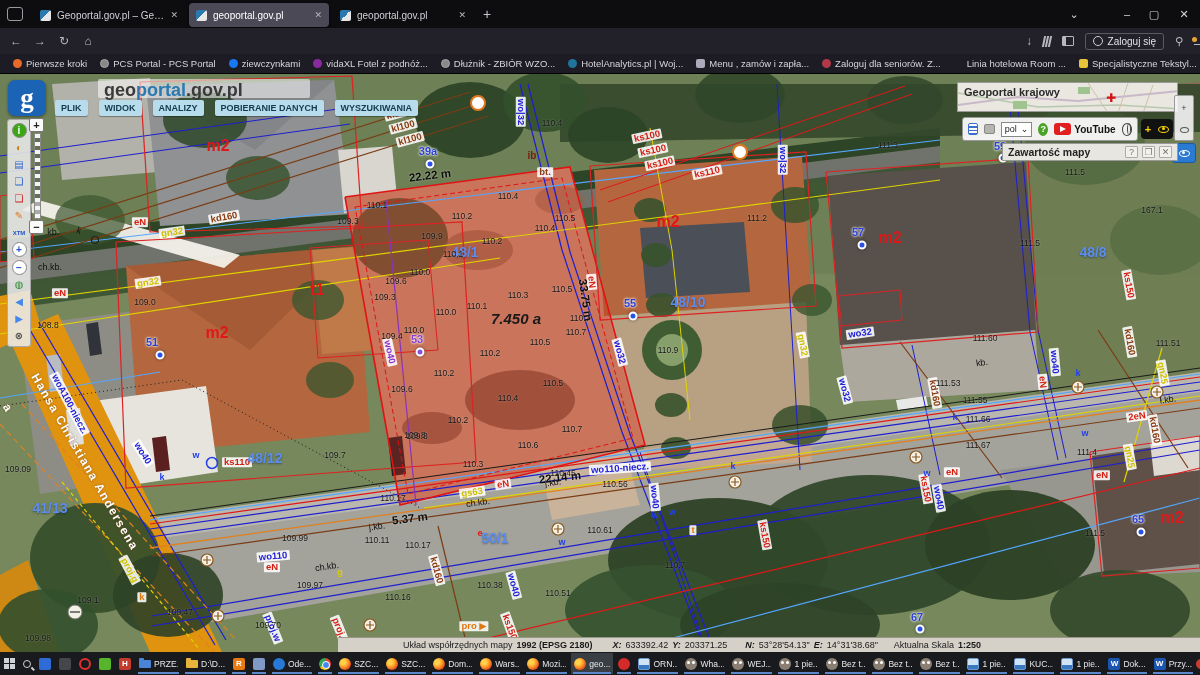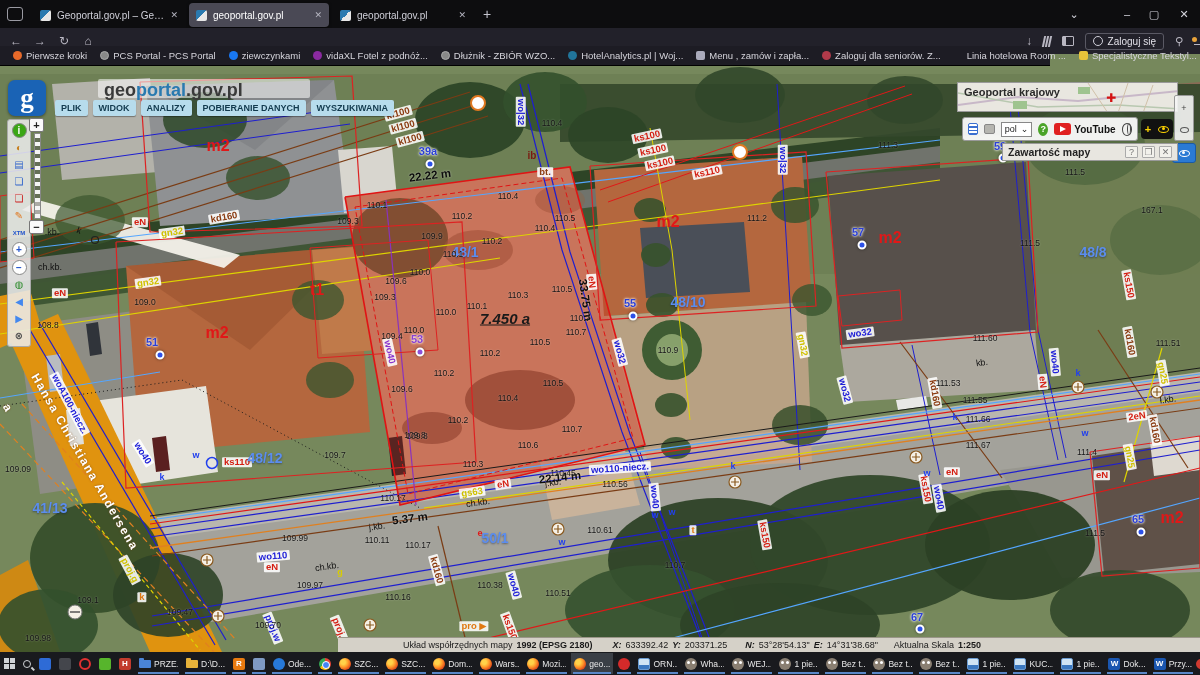--- a/index.html
+++ b/index.html
@@ -52,31 +52,31 @@
   .navright{position:absolute;right:6px;top:28px;height:26px;display:flex;align-items:center;gap:11px;color:#b9b7c2;z-index:21;}
   .bars{width:12px;height:8px;border-top:1.5px solid #b9b7c2;border-bottom:1.5px solid #b9b7c2;position:relative;}
   .bars:before{content:"";position:absolute;left:0;top:2.3px;width:12px;border-top:1.5px solid #b9b7c2;}
   .dot-badge{position:absolute;right:-3px;top:-4px;width:5px;height:5px;border-radius:50%;background:#e8a33a;}
   .login{display:flex;align-items:center;gap:5px;border:1px solid #5a5964;border-radius:3px;padding:2px 7px;font-size:10px;color:#e2e1e8;}
   .pers{width:10px;height:10px;border:1.2px solid #cfcfd8;border-radius:50%;position:relative;}
   .libico{display:flex;gap:1.5px;} .libico i{width:1.5px;height:11px;background:#b9b7c2;display:block;transform:skewX(-12deg);}
   .sideico{width:12px;height:10px;border:1.2px solid #b9b7c2;border-radius:1px;position:relative;}
   .sideico:before{content:"";position:absolute;left:0;top:0;bottom:0;width:3.5px;background:#b9b7c2;}
 
-  .bookbar{position:absolute;left:0;top:46px;width:1050px;height:20px;background:#1d1c24;display:flex;align-items:center;z-index:20;border-bottom:1px solid #000;}
+  .bookbar{position:absolute;left:0;top:54px;width:1200px;height:20px;background:#1d1c24;display:flex;align-items:center;z-index:20;border-bottom:1px solid #000;}
   .bk{display:flex;align-items:center;gap:4px;color:#d6d5dc;font-size:9.5px;margin-left:13px;white-space:nowrap;}
   .bk .bi{width:9px;height:9px;border-radius:50%;flex:0 0 auto;}
   .bk .sq{border-radius:2px;}
 
   
   .gp-logo{position:absolute;left:8px;top:80px;width:38px;height:36px;background:#1a63b5;border-radius:7px;z-index:12;display:flex;align-items:center;justify-content:center;color:#fff;font-family:"Liberation Serif",serif;font-size:27px;font-weight:700;box-shadow:0 1px 3px rgba(0,0,0,.4);}
   .gp-titlebg{position:absolute;left:98px;top:79px;width:212px;height:19px;background:rgba(255,255,255,.55);z-index:11;border-radius:2px;}
   .gp-title{position:absolute;left:104px;top:80px;z-index:12;font-family:"Liberation Serif",serif;font-size:18px;font-weight:700;color:#3a3a3a;}
   .gp-title .mid{color:#2a7ab0;}
-  .gp-menu{position:absolute;left:55px;top:100px;z-index:12;display:flex;gap:5px;}
+  .gp-menu{position:absolute;left:55px;top:100px;z-index:12;display:flex;gap:11px;}
   .gp-menu div{background:#b7dcec;color:#123a4e;font-size:9px;font-weight:700;padding:3px 6px;border-radius:2px;box-shadow:0 1px 1px rgba(0,0,0,.35);}
   .sidebar{position:absolute;left:7px;top:119px;width:24px;height:228px;background:rgba(235,235,235,.88);border:1px solid #aaa;border-radius:3px;z-index:12;display:flex;flex-direction:column;align-items:center;justify-content:space-around;padding:2px 0;}
   .tic{width:15px;height:15px;display:flex;align-items:center;justify-content:center;font-size:10px;font-weight:700;border-radius:3px;}
   .slider{position:absolute;left:29px;top:118px;z-index:12;width:16px;}
   .sbox{width:15px;height:14px;background:#fafafa;border:1px solid #777;border-radius:2px;color:#222;font-size:11px;font-weight:700;text-align:center;line-height:12px;}
   .strack{width:7px;height:86px;margin:1px auto;background:repeating-linear-gradient(to bottom,#f5f5f5 0 4px,rgba(90,90,90,.45) 4px 8px);border:1px solid #888;}
   .minimap{position:absolute;left:957px;top:82px;width:221px;height:30px;background:#e9e7e0;border:1px solid #999;z-index:12;overflow:hidden;}
   .minimap .mt{position:absolute;left:6px;top:3px;font-size:11px;font-weight:700;color:#2a2a2a;}
   .mm-mark{position:absolute;left:148px;top:8px;color:#d41212;font-size:12px;font-weight:700;}
   .gp-tools{position:absolute;left:962px;top:117px;width:176px;height:24px;background:rgba(250,250,250,.95);border:1px solid #999;border-radius:3px;z-index:12;display:flex;align-items:center;gap:6px;padding:0 5px;}
@@ -354,21 +354,21 @@
         <div class="ml k-pb" style="left: 465px; top: 252px;">48/1</div>
         <div class="ml k-pb" style="left: 688px; top: 302px;">48/10</div>
         <div class="ml k-pb" style="left: 265px; top: 458px;">48/12</div>
         <div class="ml k-pb" style="left: 1093px; top: 252px;">48/8</div>
         <div class="ml k-pb" style="left: 50px; top: 508px;">41/13</div>
         <div class="ml k-pb" style="left: 495px; top: 538px;">50/1</div>
         <div class="ml k-meas" style="left: 430px; top: 176px; --r: -7deg;">22.22 m</div>
         <div class="ml k-meas" style="left: 585px; top: 300px; --r: 82deg;">33.75 m</div>
         <div class="ml k-meas" style="left: 560px; top: 478px; --r: -6deg;">22.14 m</div>
         <div class="ml k-meas" style="left: 410px; top: 519px; --r: -7deg;">5.37 m</div>
-        <div class="ml k-area" style="left: 505px; top: 318px; text-decoration: underline;">7.450 a</div>
+        <div class="ml k-area" style="left: 516px; top: 318px;">7.450 a</div>
         <div class="ml k-street" style="left: 85px; top: 462px; --r: 60deg;">Hansa Christiana Andersena</div>
         <div class="ml k-street" style="left: 8px; top: 408px; --r: 60deg;">a</div>
         <div class="ml k-blk" style="left: 50px; top: 267px;">ch.kb.</div>
         <div class="ml k-blk" style="left: 52px; top: 232px;">.kb.</div>
         <div class="ml k-blk" style="left: 327px; top: 567px; --r: -8deg;">ch.kb.</div>
         <div class="ml k-blk" style="left: 478px; top: 503px; --r: -8deg;">ch.kb.</div>
         <div class="ml k-blk" style="left: 377px; top: 527px; --r: -8deg;">j.kb.</div>
         <div class="ml k-blk" style="left: 553px; top: 483px; --r: -8deg;">j.kb.</div>
         <div class="ml k-blk" style="left: 982px; top: 363px; --r: -8deg;">kb.</div>
         <div class="ml k-blk" style="left: 1168px; top: 400px; --r: -8deg;">ł.kb.</div>

